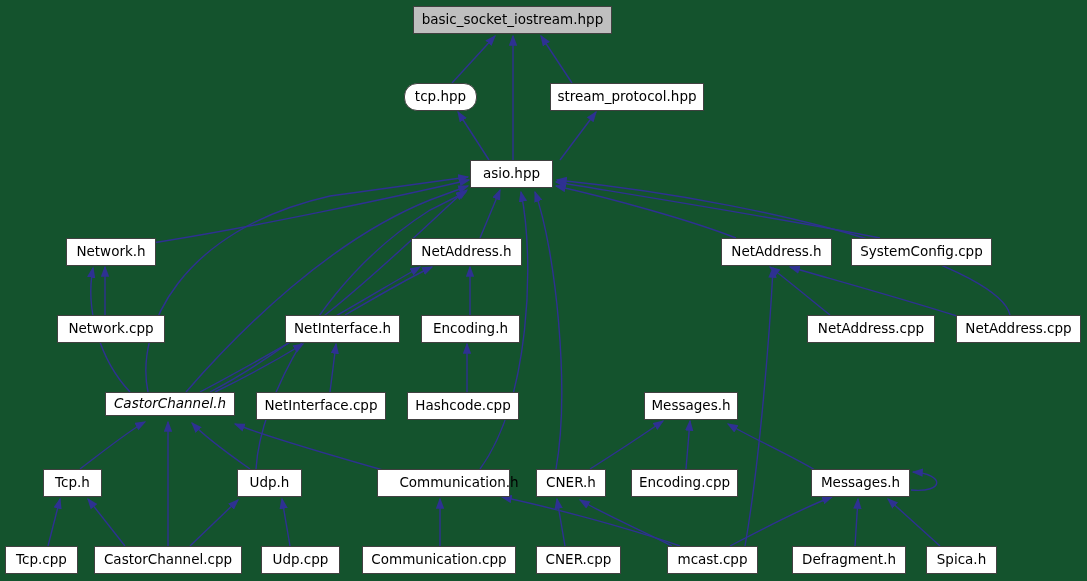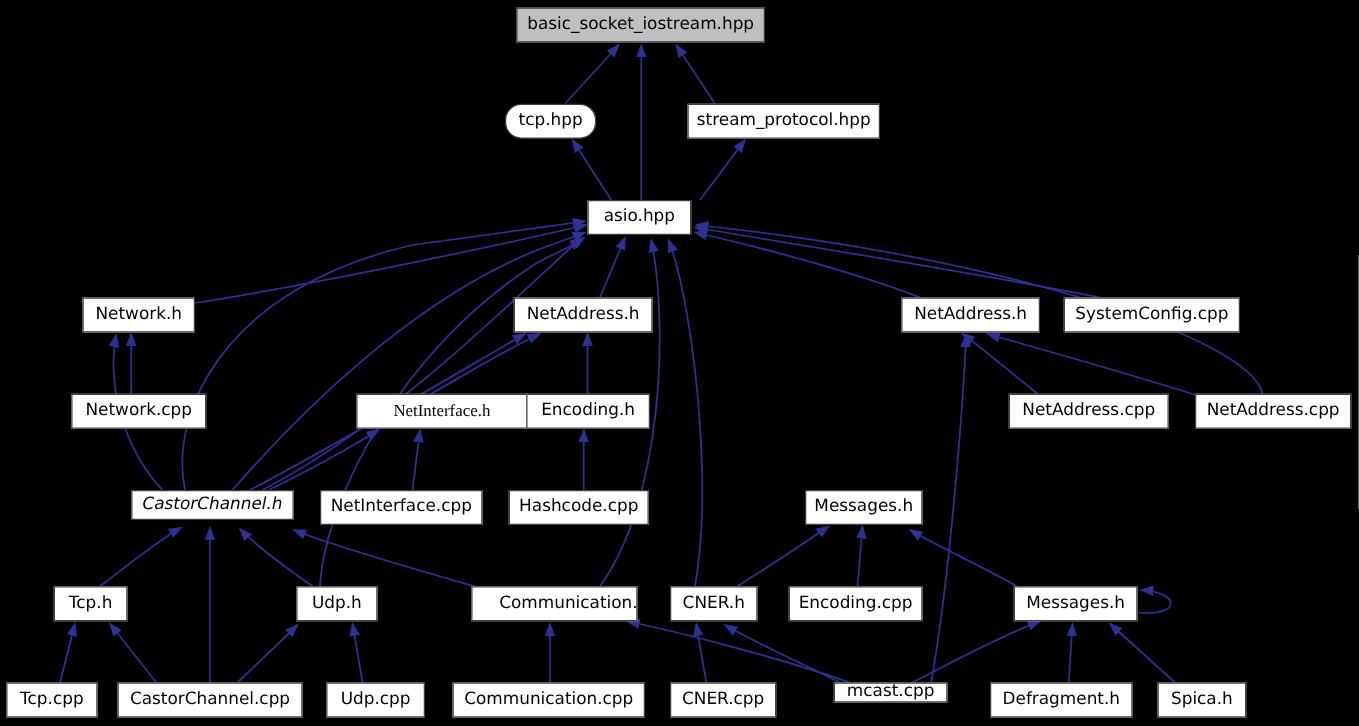--- a/index.html
+++ b/index.html
@@ -4,21 +4,21 @@
 <style>
   html, body {
     margin: 0;
     padding: 0;
     background: #ffffff;
   }
   #graph {
     position: relative;
     width: 1087px;
     height: 581px;
-    background: #000000;
+    background: #14532d;
     font-family: "DejaVu Sans", sans-serif;
     overflow: hidden;
   }
   #edges {
     position: absolute;
     left: 0;
     top: 0;
     width: 1087px;
     height: 581px;
     pointer-events: none;
@@ -104,36 +104,36 @@
   <div id="nodes-layer">
       <div class="node root" style="left: 413px; top: 6px; width: 199px; height: 28px;">basic_socket_iostream.hpp</div>
       <div class="node" style="left: 404px; top: 83px; width: 73px; height: 28px; border-radius: 13px;">tcp.hpp</div>
       <div class="node" style="left: 550px; top: 83px; width: 154px; height: 28px;">stream_protocol.hpp</div>
       <div class="node" style="left: 470px; top: 160px; width: 83px; height: 28px;">asio.hpp</div>
       <div class="node" style="left: 66px; top: 238px; width: 90px; height: 28px;">Network.h</div>
       <div class="node" style="left: 411px; top: 238px; width: 111px; height: 28px;">NetAddress.h</div>
       <div class="node" style="left: 721px; top: 238px; width: 111px; height: 28px;">NetAddress.h</div>
       <div class="node" style="left: 851px; top: 238px; width: 141px; height: 28px;">SystemConfig.cpp</div>
       <div class="node" style="left: 57px; top: 315px; width: 108px; height: 28px;">Network.cpp</div>
-      <div class="node" style="left: 285px; top: 315px; width: 137px; height: 28px; font-family: Liberation Serif, serif;">NetInterface.h</div>
+      <div class="node" style="left: 285px; top: 315px; width: 115px; height: 28px;">NetInterface.h</div>
       <div class="node" style="left: 421px; top: 315px; width: 99px; height: 28px;">Encoding.h</div>
       <div class="node" style="left: 807px; top: 315px; width: 128px; height: 28px;">NetAddress.cpp</div>
       <div class="node" style="left: 956px; top: 315px; width: 125px; height: 28px;">NetAddress.cpp</div>
       <div class="node" style="left: 105px; top: 392px; width: 130px; height: 24px; font-style: italic;">CastorChannel.h</div>
       <div class="node" style="left: 256px; top: 392px; width: 130px; height: 28px;">NetInterface.cpp</div>
       <div class="node" style="left: 407px; top: 392px; width: 112px; height: 28px;">Hashcode.cpp</div>
       <div class="node" style="left: 644px; top: 392px; width: 94px; height: 28px;">Messages.h</div>
       <div class="node" style="left: 43px; top: 469px; width: 59px; height: 28px;">Tcp.h</div>
       <div class="node" style="left: 237px; top: 469px; width: 65px; height: 28px;">Udp.h</div>
       <div class="node" style="left: 377px; top: 469px; width: 133px; height: 28px; padding-left: 31px;">Communication.h</div>
       <div class="node" style="left: 536px; top: 469px; width: 70px; height: 28px;">CNER.h</div>
       <div class="node" style="left: 631px; top: 469px; width: 107px; height: 28px;">Encoding.cpp</div>
       <div class="node" style="left: 811px; top: 469px; width: 99px; height: 28px;">Messages.h</div>
       <div class="node" style="left: 5px; top: 546px; width: 73px; height: 28px;">Tcp.cpp</div>
       <div class="node" style="left: 94px; top: 546px; width: 148px; height: 28px;">CastorChannel.cpp</div>
       <div class="node" style="left: 261px; top: 546px; width: 79px; height: 28px;">Udp.cpp</div>
       <div class="node" style="left: 362px; top: 546px; width: 154px; height: 28px;">Communication.cpp</div>
       <div class="node" style="left: 536px; top: 546px; width: 85px; height: 28px;">CNER.cpp</div>
-      <div class="node" style="left: 667px; top: 546px; width: 91px; height: 16px;">mcast.cpp</div>
+      <div class="node" style="left: 667px; top: 546px; width: 91px; height: 28px;">mcast.cpp</div>
       <div class="node" style="left: 792px; top: 546px; width: 114px; height: 28px;">Defragment.h</div>
       <div class="node" style="left: 926px; top: 546px; width: 71px; height: 28px;">Spica.h</div>
     </div>
 </div>
 
 </body></html>

